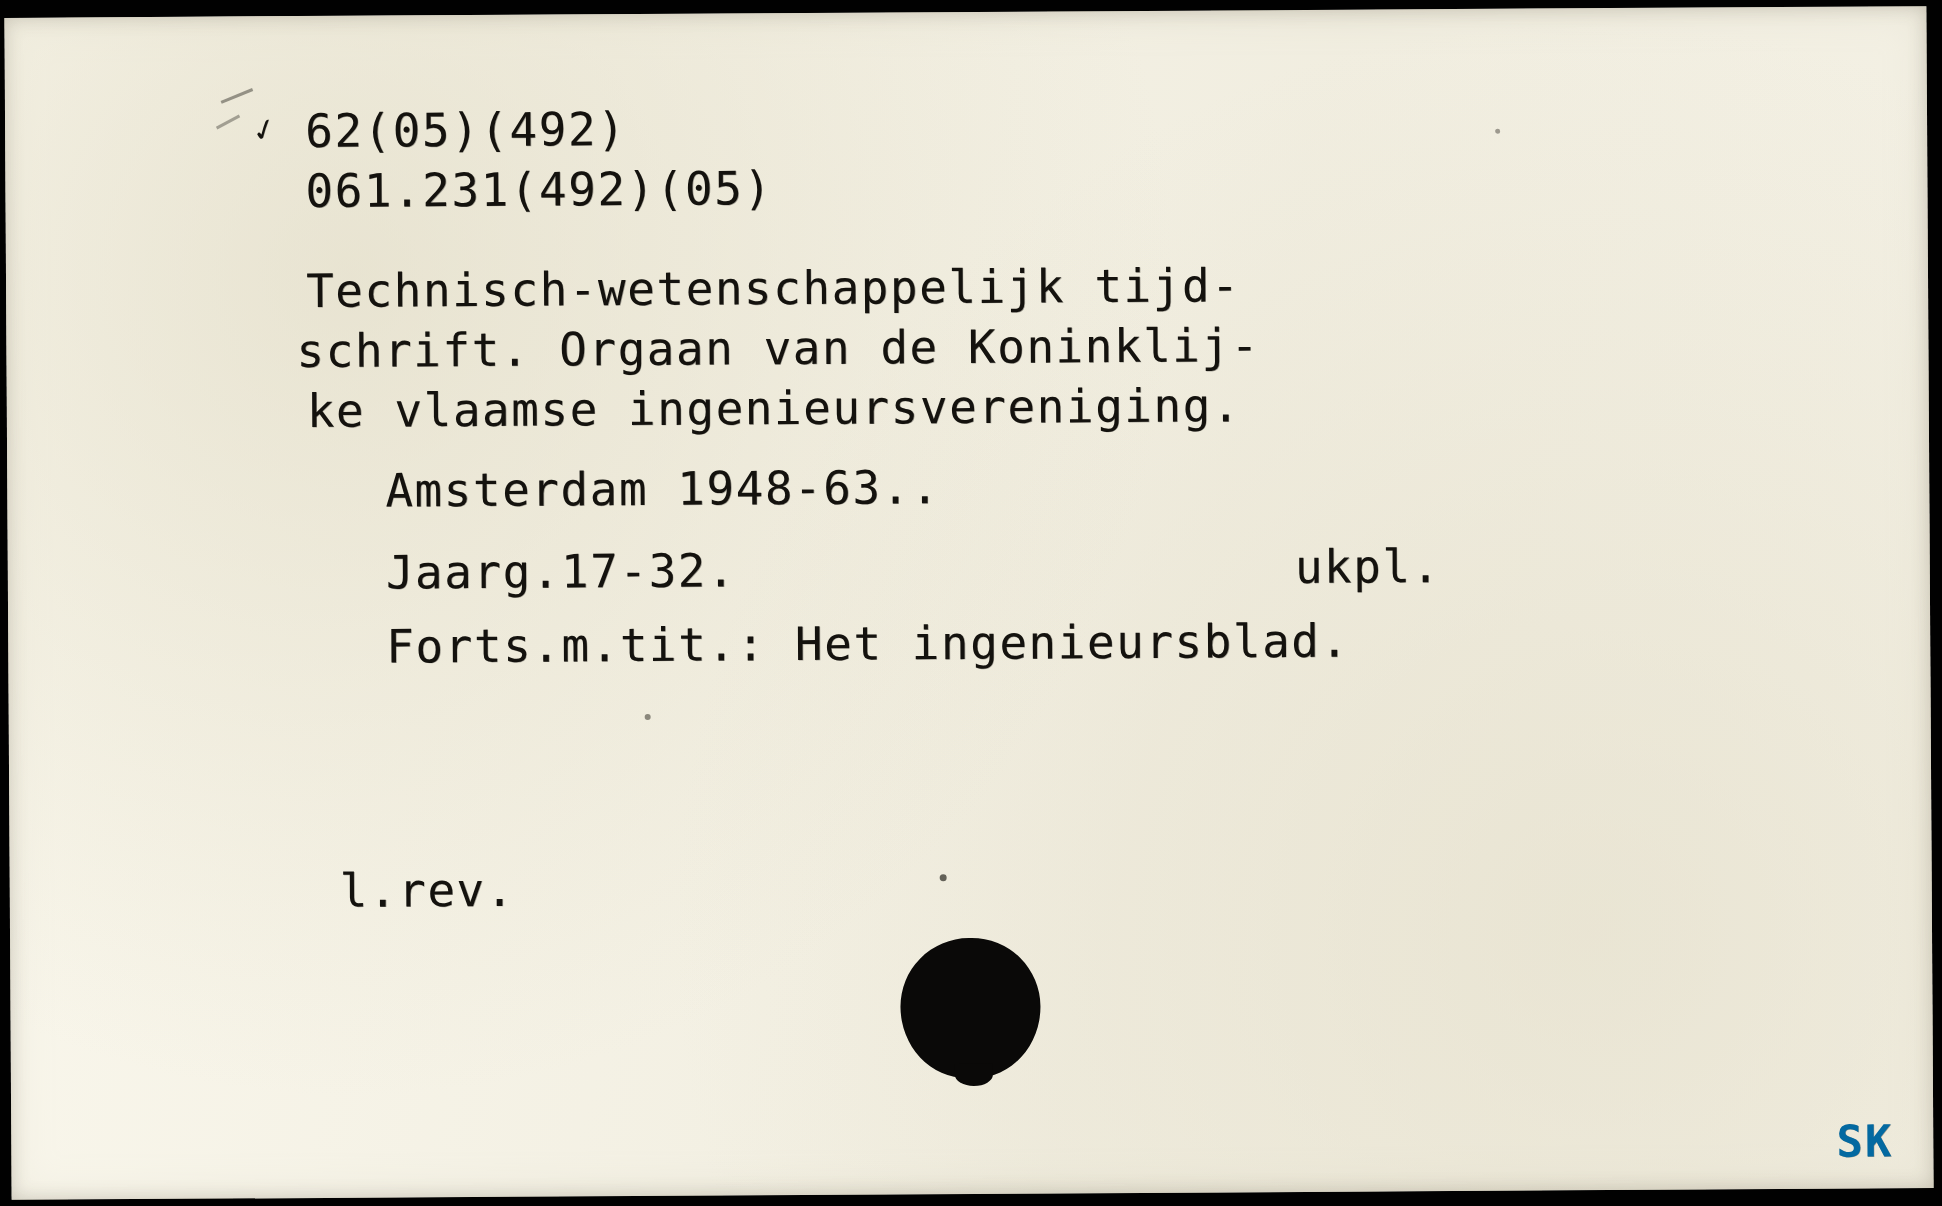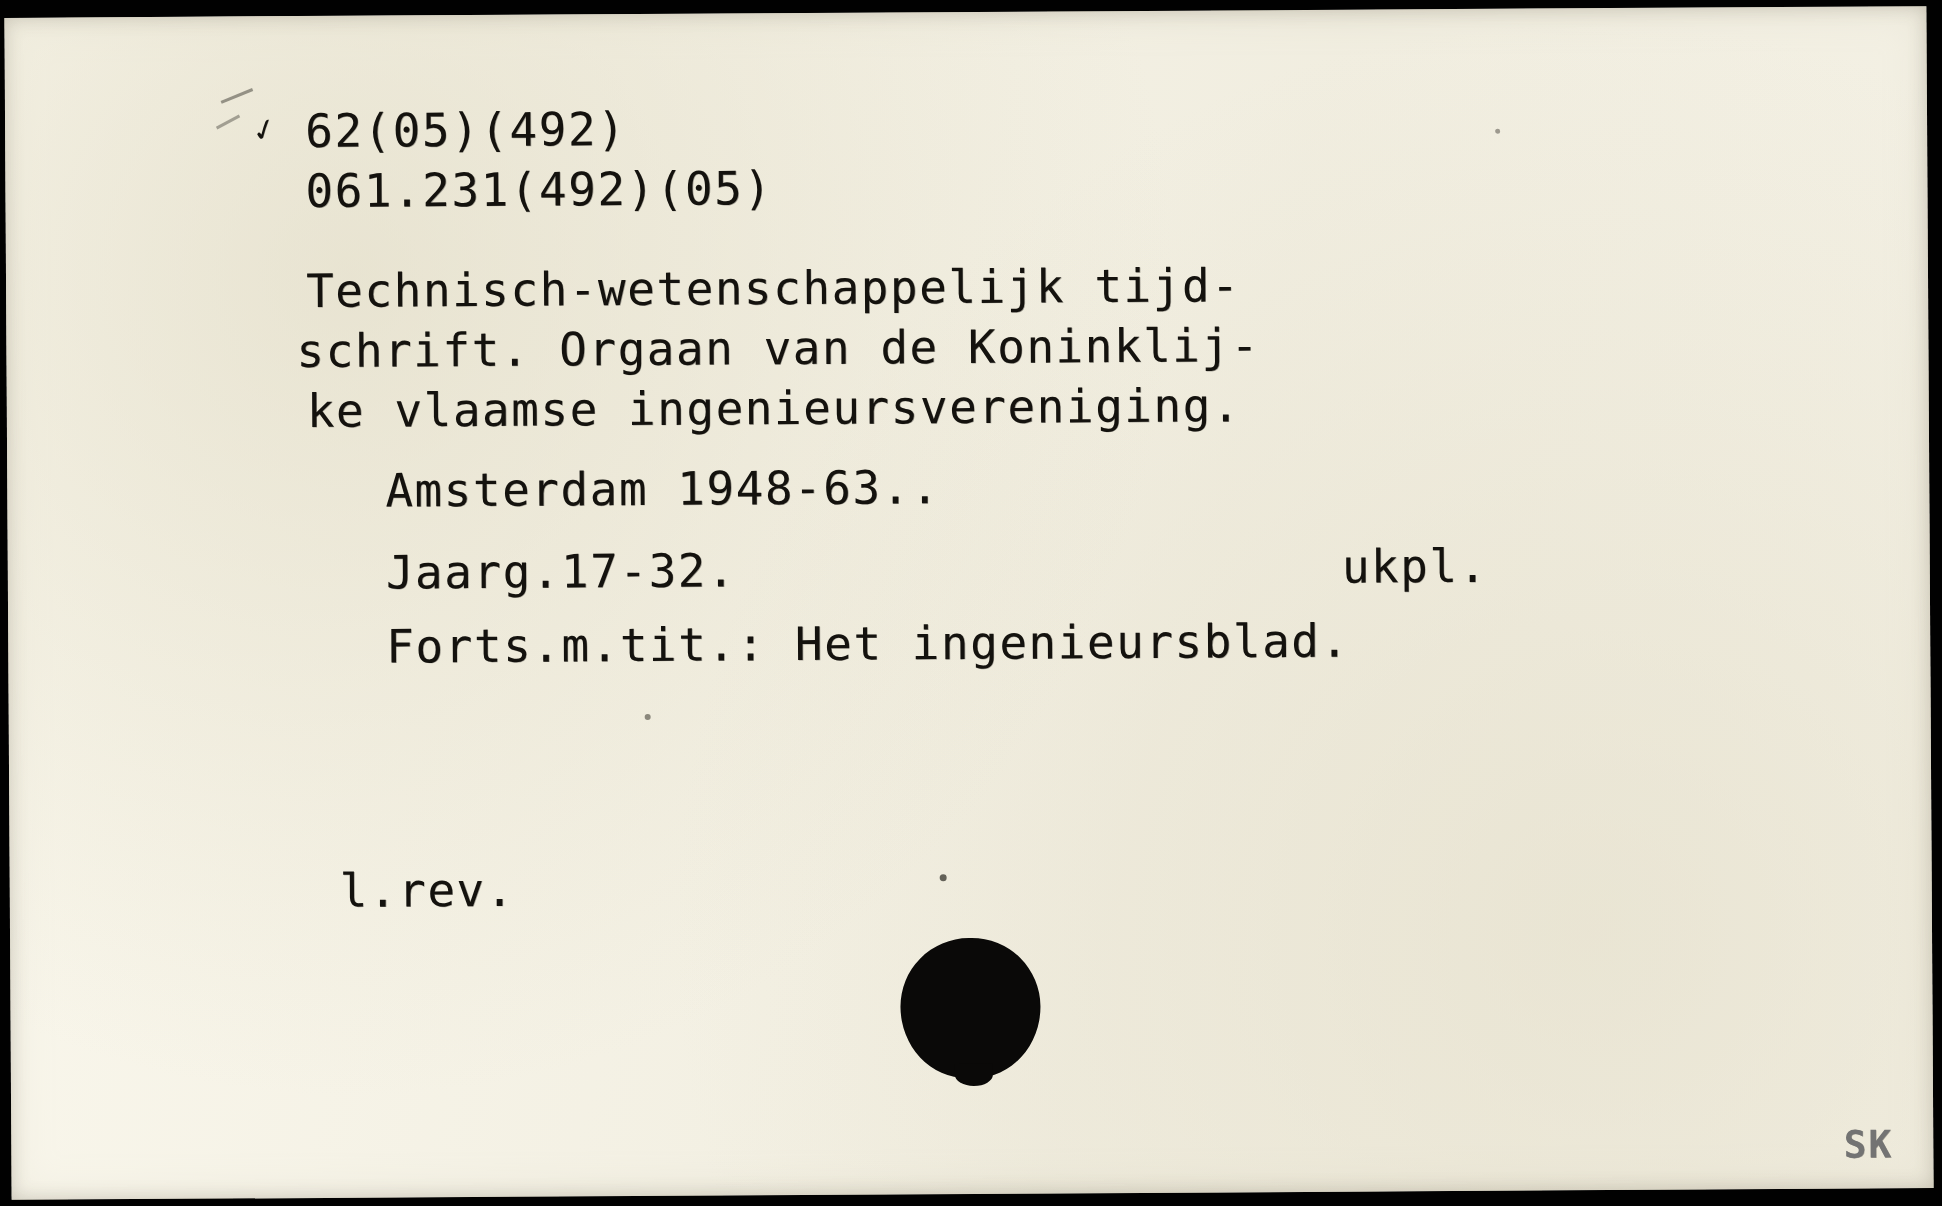--- a/index.html
+++ b/index.html
@@ -67,32 +67,32 @@
   .l-class1 { left: 300px; top:  88px;  font-size: 46px; }
   .l-class2 { left: 300px; top: 148px;  font-size: 46px; }
 
   .l-title1 { left: 300px; top: 248px;  font-size: 46px; }
   .l-title2 { left: 290px; top: 308px;  font-size: 46px; }
   .l-title3 { left: 300px; top: 368px;  font-size: 46px; }
 
   .l-imprint { left: 378px; top: 448px; font-size: 46px; }
 
   .l-holdings { left: 378px; top: 530px; font-size: 46px; }
-  .l-binding  { left: 1334px; top: 530px; font-size: 46px; }
+  .l-binding  { left: 1287px; top: 530px; font-size: 46px; }
 
   .l-note { left: 378px; top: 604px; font-size: 46px; }
 
   .l-rev { left: 330px; top: 848px; font-size: 46px; }
 
   .l-stamp {
     right: 40px; bottom: 22px;
-    font-size: 38px;
+    font-size: 44px;
     font-weight: bold;
     letter-spacing: 2px;
-    color: #737373;
+    color: #0369a1;
   }
 
   
   .tick {
     position: absolute;
     left: 248px;
     top: 92px;
     font-size: 34px;
     color: #15130f;
     transform: rotate(-18deg);

